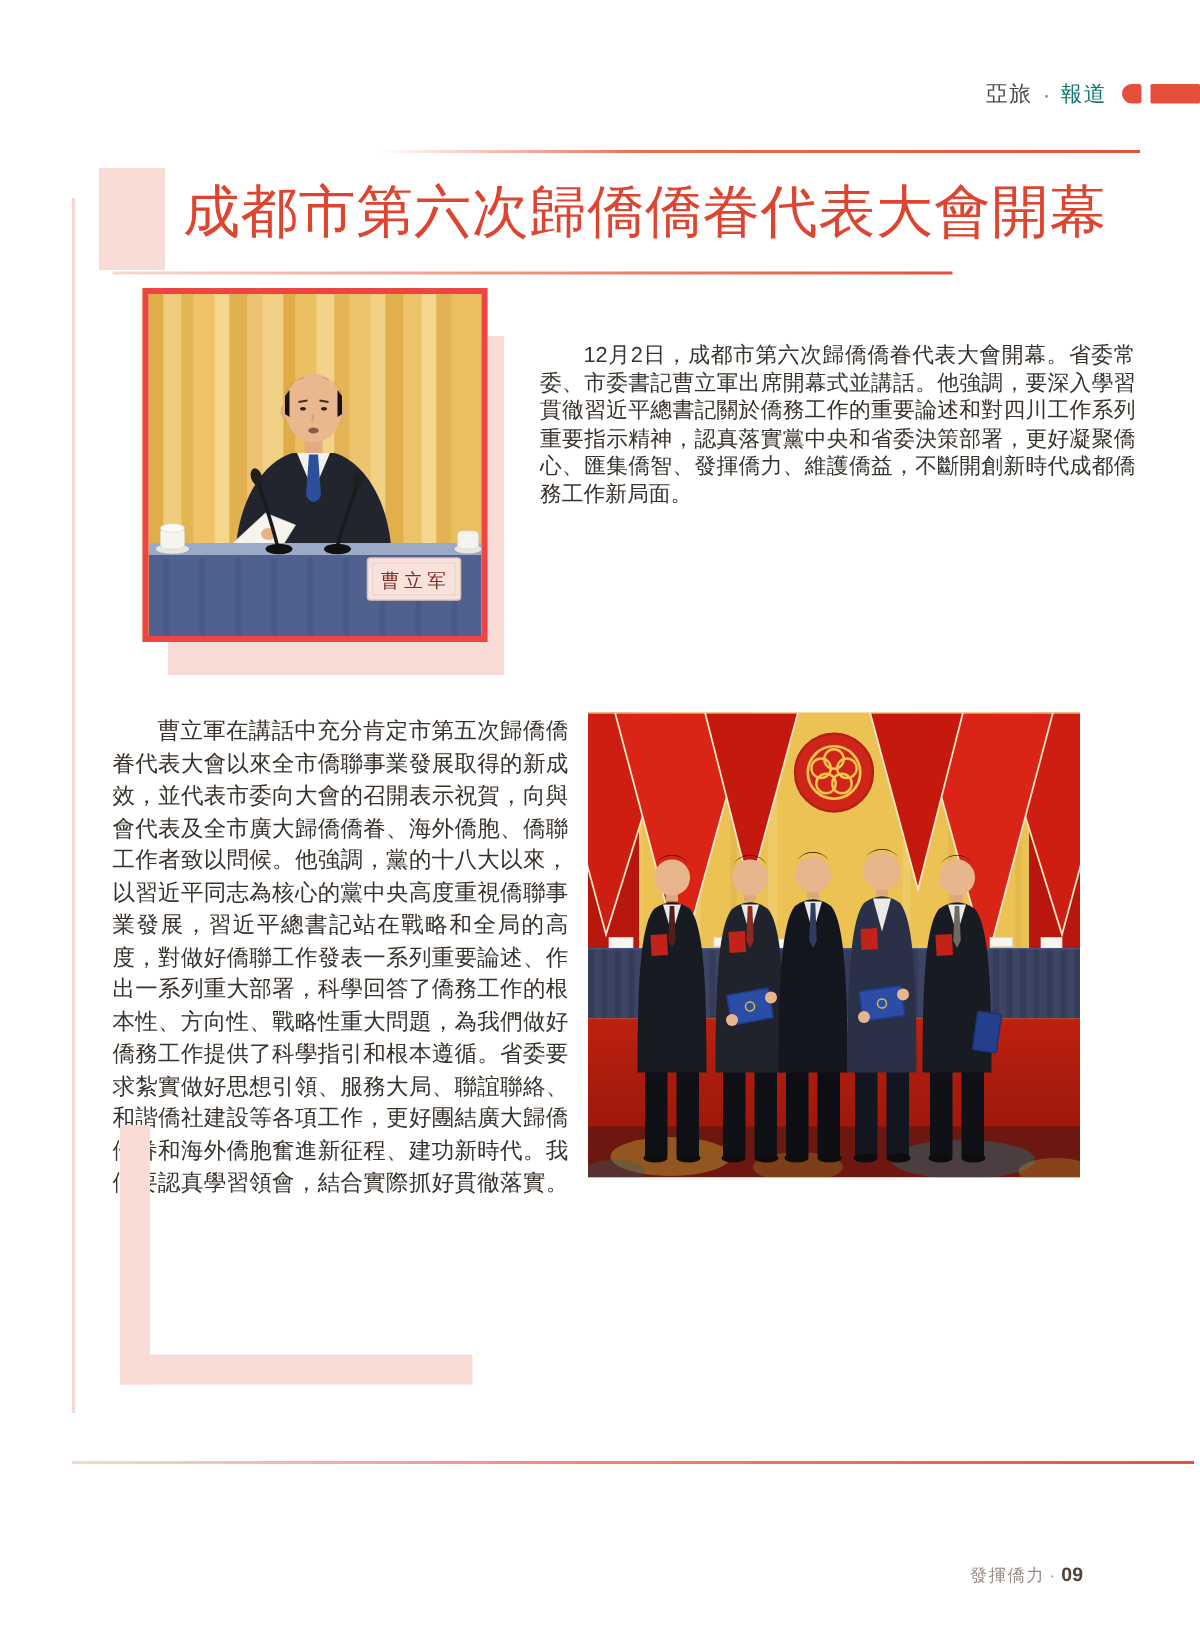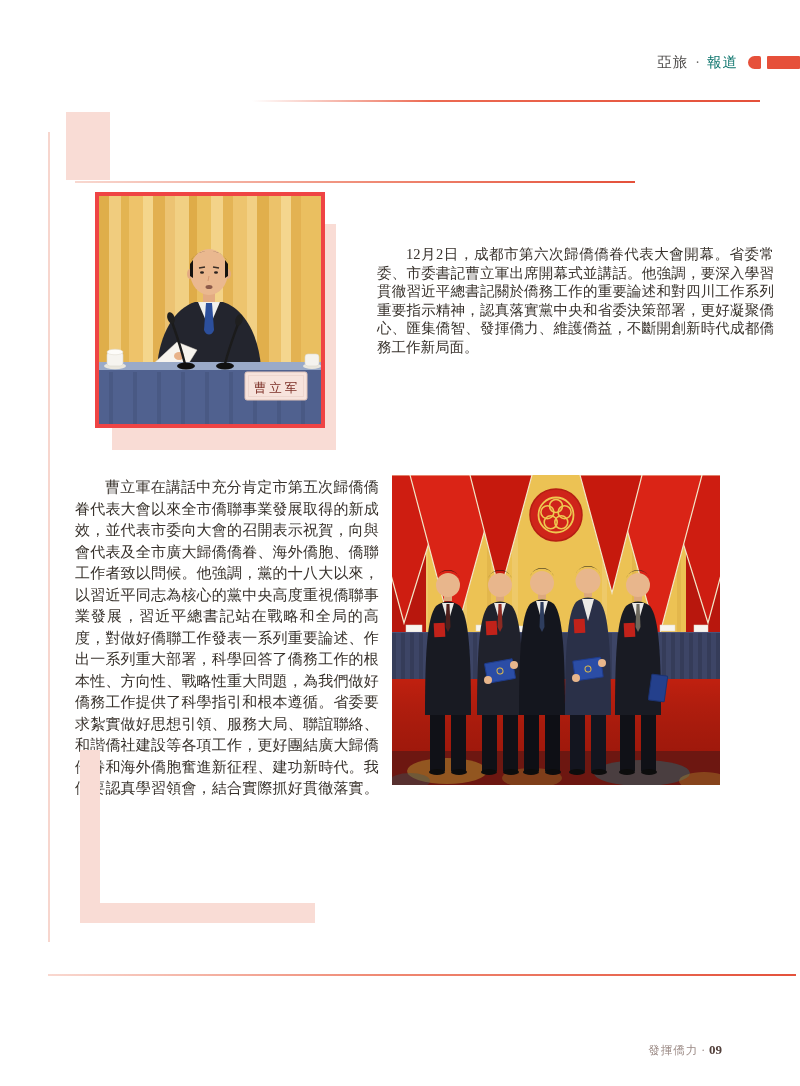--- a/index.html
+++ b/index.html
@@ -1,17 +1,17 @@
 <!DOCTYPE html>
 <html><head>
 <meta charset="utf-8">
 <style>
   html,body{margin:0;padding:0;background:#fff;}
   .page{position:relative;width:800px;height:1086px;background:#ffffff;overflow:hidden;
-        font-family:Liberation Serif, serif;}
+        font-family:Liberation Sans, sans-serif;}
 
   
   .hdr{position:absolute;top:53px;right:0;display:flex;align-items:center;gap:6px;}
   .hdr .brand{font-size:14.5px;color:#4c4a49;letter-spacing:1px;}
   .hdr .dot{font-size:14px;color:#6b6967;margin:0 1px;}
   .hdr .section{font-size:14.5px;color:#0f766e;letter-spacing:1px;}
   .hdr .blob{width:13px;height:13px;background:#e6503a;border-radius:7px 2px 2px 7px;margin-left:4px;}
   .hdr .bar{width:33px;height:13px;background:#e6503a;border-radius:1px;}
 
   
@@ -28,21 +28,21 @@
   .lshape-v{position:absolute;left:80px;top:750px;width:20px;height:173px;background:#f9dcd5;}
   .lshape-h{position:absolute;left:80px;top:903px;width:235px;height:20px;background:#f9dcd5;}
 
   
   .photo1-shadow{position:absolute;left:112px;top:224px;width:224px;height:226px;background:#f9dcd5;}
   .photo1{position:absolute;left:95px;top:192px;width:222px;height:228px;border:4px solid #ef4444;
           background:#e9bf62;overflow:hidden;}
 
   
   .intro{position:absolute;left:360px;top:228px;width:397px;font-size:14.5px;line-height:18.6px;
-         color:#38322c;text-align:justify;text-indent:2em;margin:17px;}
+         color:#38322c;text-align:justify;text-indent:2em;margin:0;}
   .bodycol{position:absolute;left:75px;top:477px;width:304px;font-size:15px;line-height:21.5px;
          color:#38322c;text-align:justify;text-indent:2em;margin:0;letter-spacing:0.2px;}
 
   
   .photo2{position:absolute;left:392px;top:475px;width:328px;height:310px;overflow:hidden;background:#ecc254;}
   .caption{position:absolute;left:392px;top:794px;width:336px;font-size:10.5px;line-height:14.6px;
          color:#45403a;text-align:justify;margin:0;}
 
   
   .foot-rule{position:absolute;left:48px;top:974px;width:748px;height:2px;
@@ -59,20 +59,21 @@
   <div class="hdr">
     <span class="brand">亞旅</span>
     <span class="dot">·</span>
     <span class="section">報道</span>
     <span class="blob"></span>
     <span class="bar"></span>
   </div>
 
   <div class="title-square"></div>
   <div class="rule-top"></div>
+  <h1 class="page-title">成都市第六次歸僑僑眷代表大會開幕</h1>
   <div class="rule-bottom"></div>
 
   <div class="photo1-shadow"></div>
   <div class="photo1">
     <svg width="222" height="228" viewBox="0 0 222 228">
 
       <rect x="0" y="0" width="222" height="172" fill="#e8bd5f"></rect>
       <g>
         <rect x="0" y="0" width="10" height="172" fill="#dfae4a"></rect>
           <rect x="10" y="0" width="12" height="172" fill="#f0cc7e"></rect>

